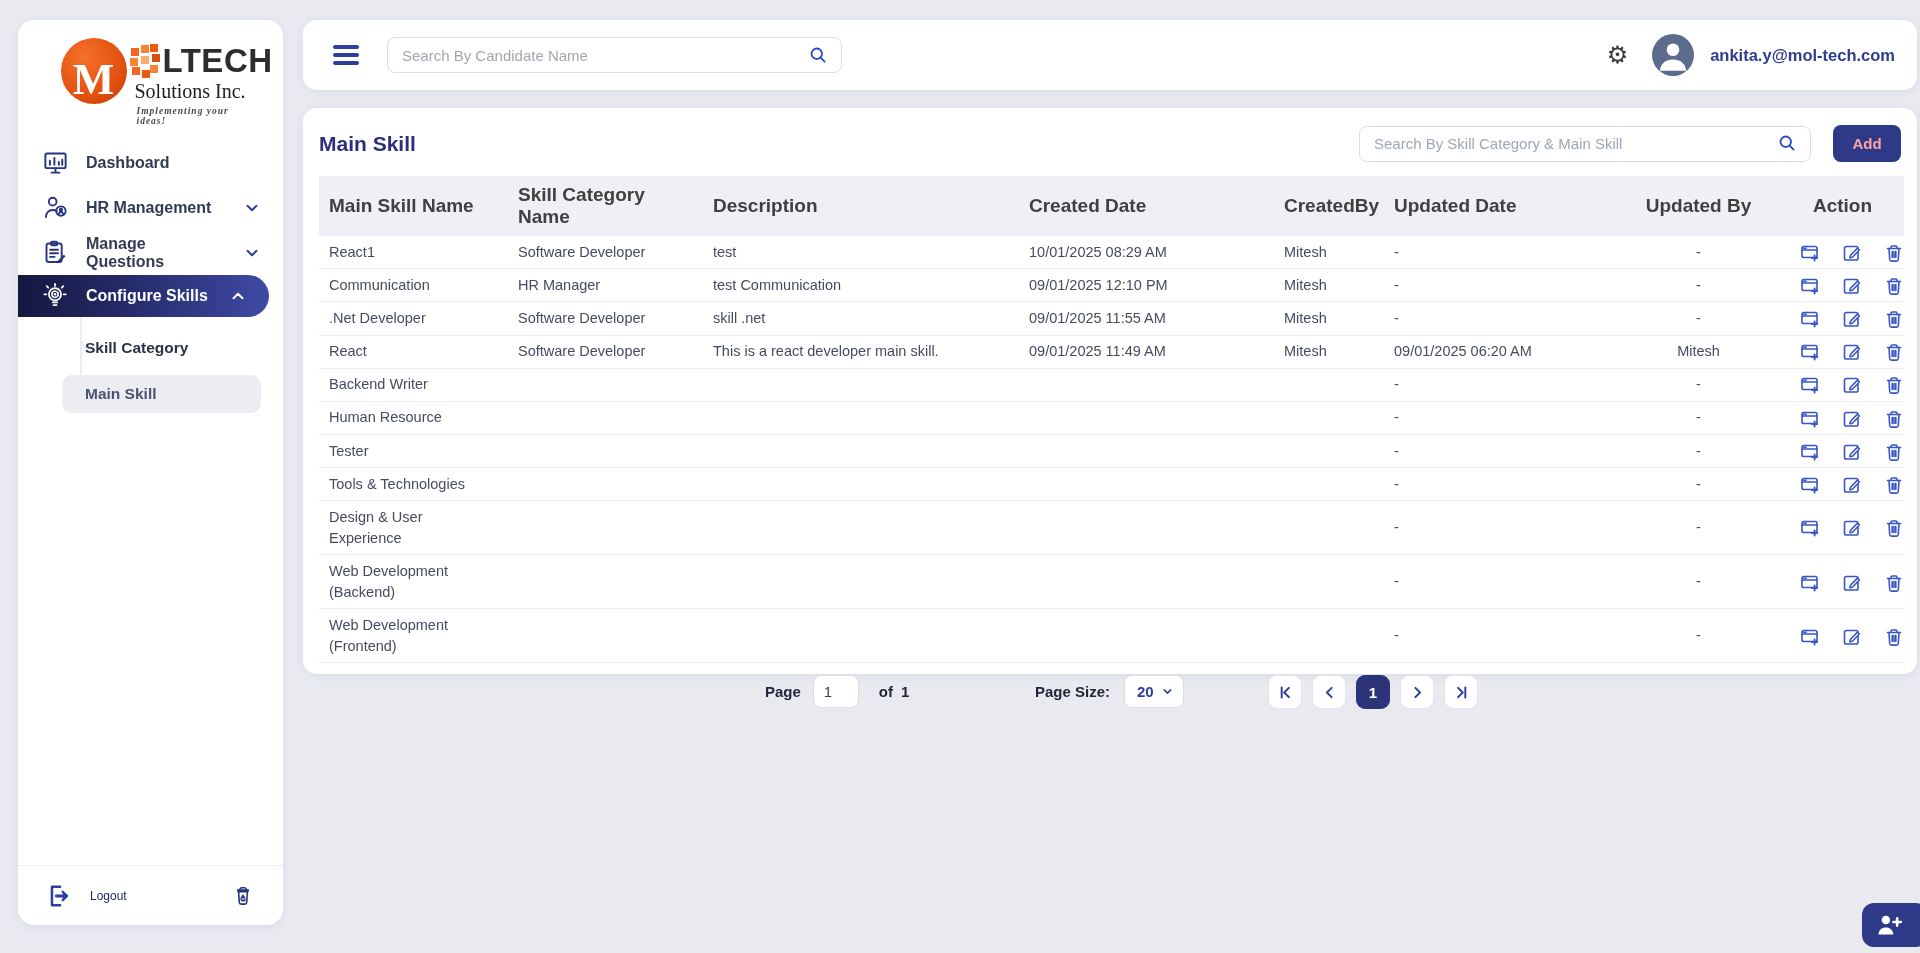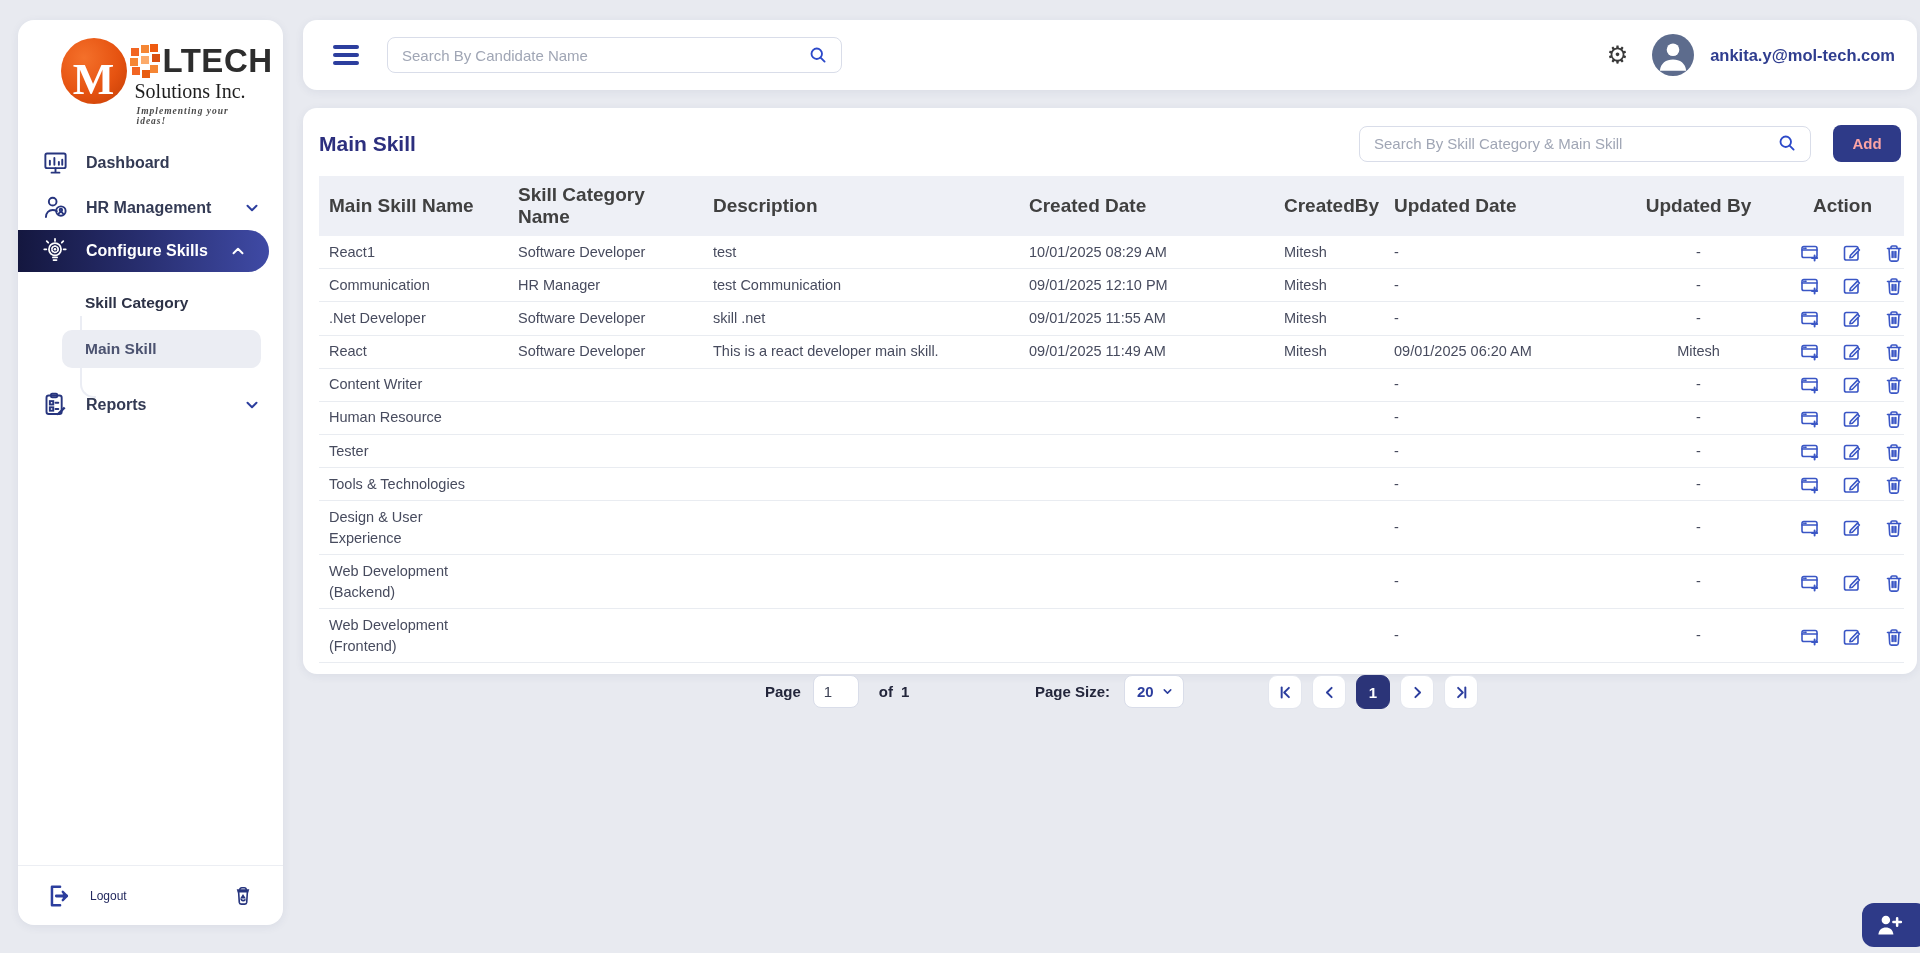--- a/index.html
+++ b/index.html
@@ -139,20 +139,36 @@
         </svg>
       </span>
       <span>HR Management</span>
       <span class="chev">
         <svg width="18" height="18" viewBox="0 0 24 24" fill="none" stroke="#2c3e9e" stroke-width="2.6" stroke-linecap="round" stroke-linejoin="round">
             <polyline points="6 9 12 15 18 9"></polyline>
           </svg>
       </span>
     </div>
 
+    <div class="nav-item">
+      <span class="nicon">
+        <svg width="27" height="27" viewBox="0 0 24 24" fill="none" stroke="#27357e" stroke-width="1.7" stroke-linecap="round">
+          <rect x="4" y="4" width="13.5" height="16.5" rx="2"></rect>
+            <rect x="8" y="2.4" width="5.5" height="3.2" rx="1"></rect>
+          <path d="M7.2 9.5h7M7.2 12.7h7M7.2 15.9h4"></path>
+            <path d="M13.8 19.5l5.6-5.6 1.5 1.5-5.6 5.6-2 .5z" fill="#27357e" stroke="none"></path>
+        </svg>
+      </span>
+      <span>Manage Questions</span>
+      <span class="chev">
+        <svg width="18" height="18" viewBox="0 0 24 24" fill="none" stroke="#2c3e9e" stroke-width="2.6" stroke-linecap="round" stroke-linejoin="round">
+            <polyline points="6 9 12 15 18 9"></polyline>
+          </svg>
+      </span>
+    </div>
 
     <div class="nav-item active">
       <span class="nicon">
         <svg width="28" height="28" viewBox="0 0 24 24" fill="none" stroke="#ffffff" stroke-width="1.5" stroke-linecap="round">
           <circle cx="12" cy="10.5" r="5.2"></circle>
             <path d="M10.2 17.5h3.6M10.7 19.8h2.6"></path>
           <path d="M12 1.6v1.8M4.9 3.6l1.3 1.3M19.1 3.6l-1.3 1.3M2.8 10.5h1.8M19.4 10.5h1.8"></path>
           <circle cx="12" cy="10.5" r="2.7" stroke-dasharray="1.6 1.3"></circle>
             <circle cx="12" cy="10.5" r="1.1" fill="#fff" stroke="none"></circle>
         </svg>
@@ -165,38 +181,20 @@
       </span>
     </div>
 
     <div class="sub-item" style="margin-top:12px;">
       <span>Skill Category</span>
     </div>
     <div class="sub-item active">
       <span>Main Skill</span>
     </div>
 
-    <div class="nav-item" style="margin-top:14px;">
-      <span class="nicon">
-        <svg width="27" height="27" viewBox="0 0 24 24" fill="none" stroke="#27357e" stroke-width="1.7" stroke-linecap="round">
-          <rect x="4" y="4" width="13.5" height="16.5" rx="2"></rect>
-            <rect x="8" y="2.4" width="5.5" height="3.2" rx="1"></rect>
-          <rect x="7" y="9" width="3" height="3"></rect>
-            <rect x="7" y="14.5" width="3" height="3"></rect>
-            <path d="M12 10.5h2.5M12 16h2.5"></path>
-          <path d="M13.8 19.5l5.6-5.6 1.5 1.5-5.6 5.6-2 .5z" fill="#27357e" stroke="none"></path>
-        </svg>
-      </span>
-      <span>Reports</span>
-      <span class="chev">
-        <svg width="18" height="18" viewBox="0 0 24 24" fill="none" stroke="#2c3e9e" stroke-width="2.6" stroke-linecap="round" stroke-linejoin="round">
-            <polyline points="6 9 12 15 18 9"></polyline>
-          </svg>
-      </span>
-    </div>
   </nav>
 
   <div class="logout-row">
     <span style="display:flex;">
       <svg width="26" height="26" viewBox="0 0 24 24" fill="none" stroke="#2c3e9e" stroke-width="2.3" stroke-linecap="round" stroke-linejoin="round">
         <path d="M13 3.5H5.5v17H13"></path>
           <path d="M9.5 12h9.5" stroke-width="2.6"></path>
           <path d="M15.5 8.2 19.3 12l-3.8 3.8" fill="#2c3e9e" stroke-width="2.2"></path>
       </svg>
     </span>
@@ -409,21 +407,21 @@
                 <path d="M3.5 5.5h13"></path>
                 <path d="M7 5.5V4.2c0-.7.6-1.2 1.3-1.2h3.4c.7 0 1.3.5 1.3 1.2v1.3"></path>
                 <path d="M5 5.5l.7 11c.1.9.8 1.6 1.7 1.6h5.2c.9 0 1.6-.7 1.7-1.6l.7-11"></path>
                 <path d="M8.2 8.5v6M10 8.5v6M11.8 8.5v6"></path>
               </svg>
             </span>
           </td>
         </tr>
 
         <tr>
-          <td>Content Writer</td>
+          <td>Backend Writer</td>
           <td></td>
           <td></td>
           <td></td>
           <td></td>
           <td>-</td>
           <td class="c">-</td>
           <td class="actions">
             <span class="act">
               <svg width="20" height="20" viewBox="0 0 20 20" fill="none" stroke="#3a56c5" stroke-width="1.6" stroke-linecap="round">
                 <rect x="2" y="3.5" width="15" height="11" rx="1.8"></rect>

